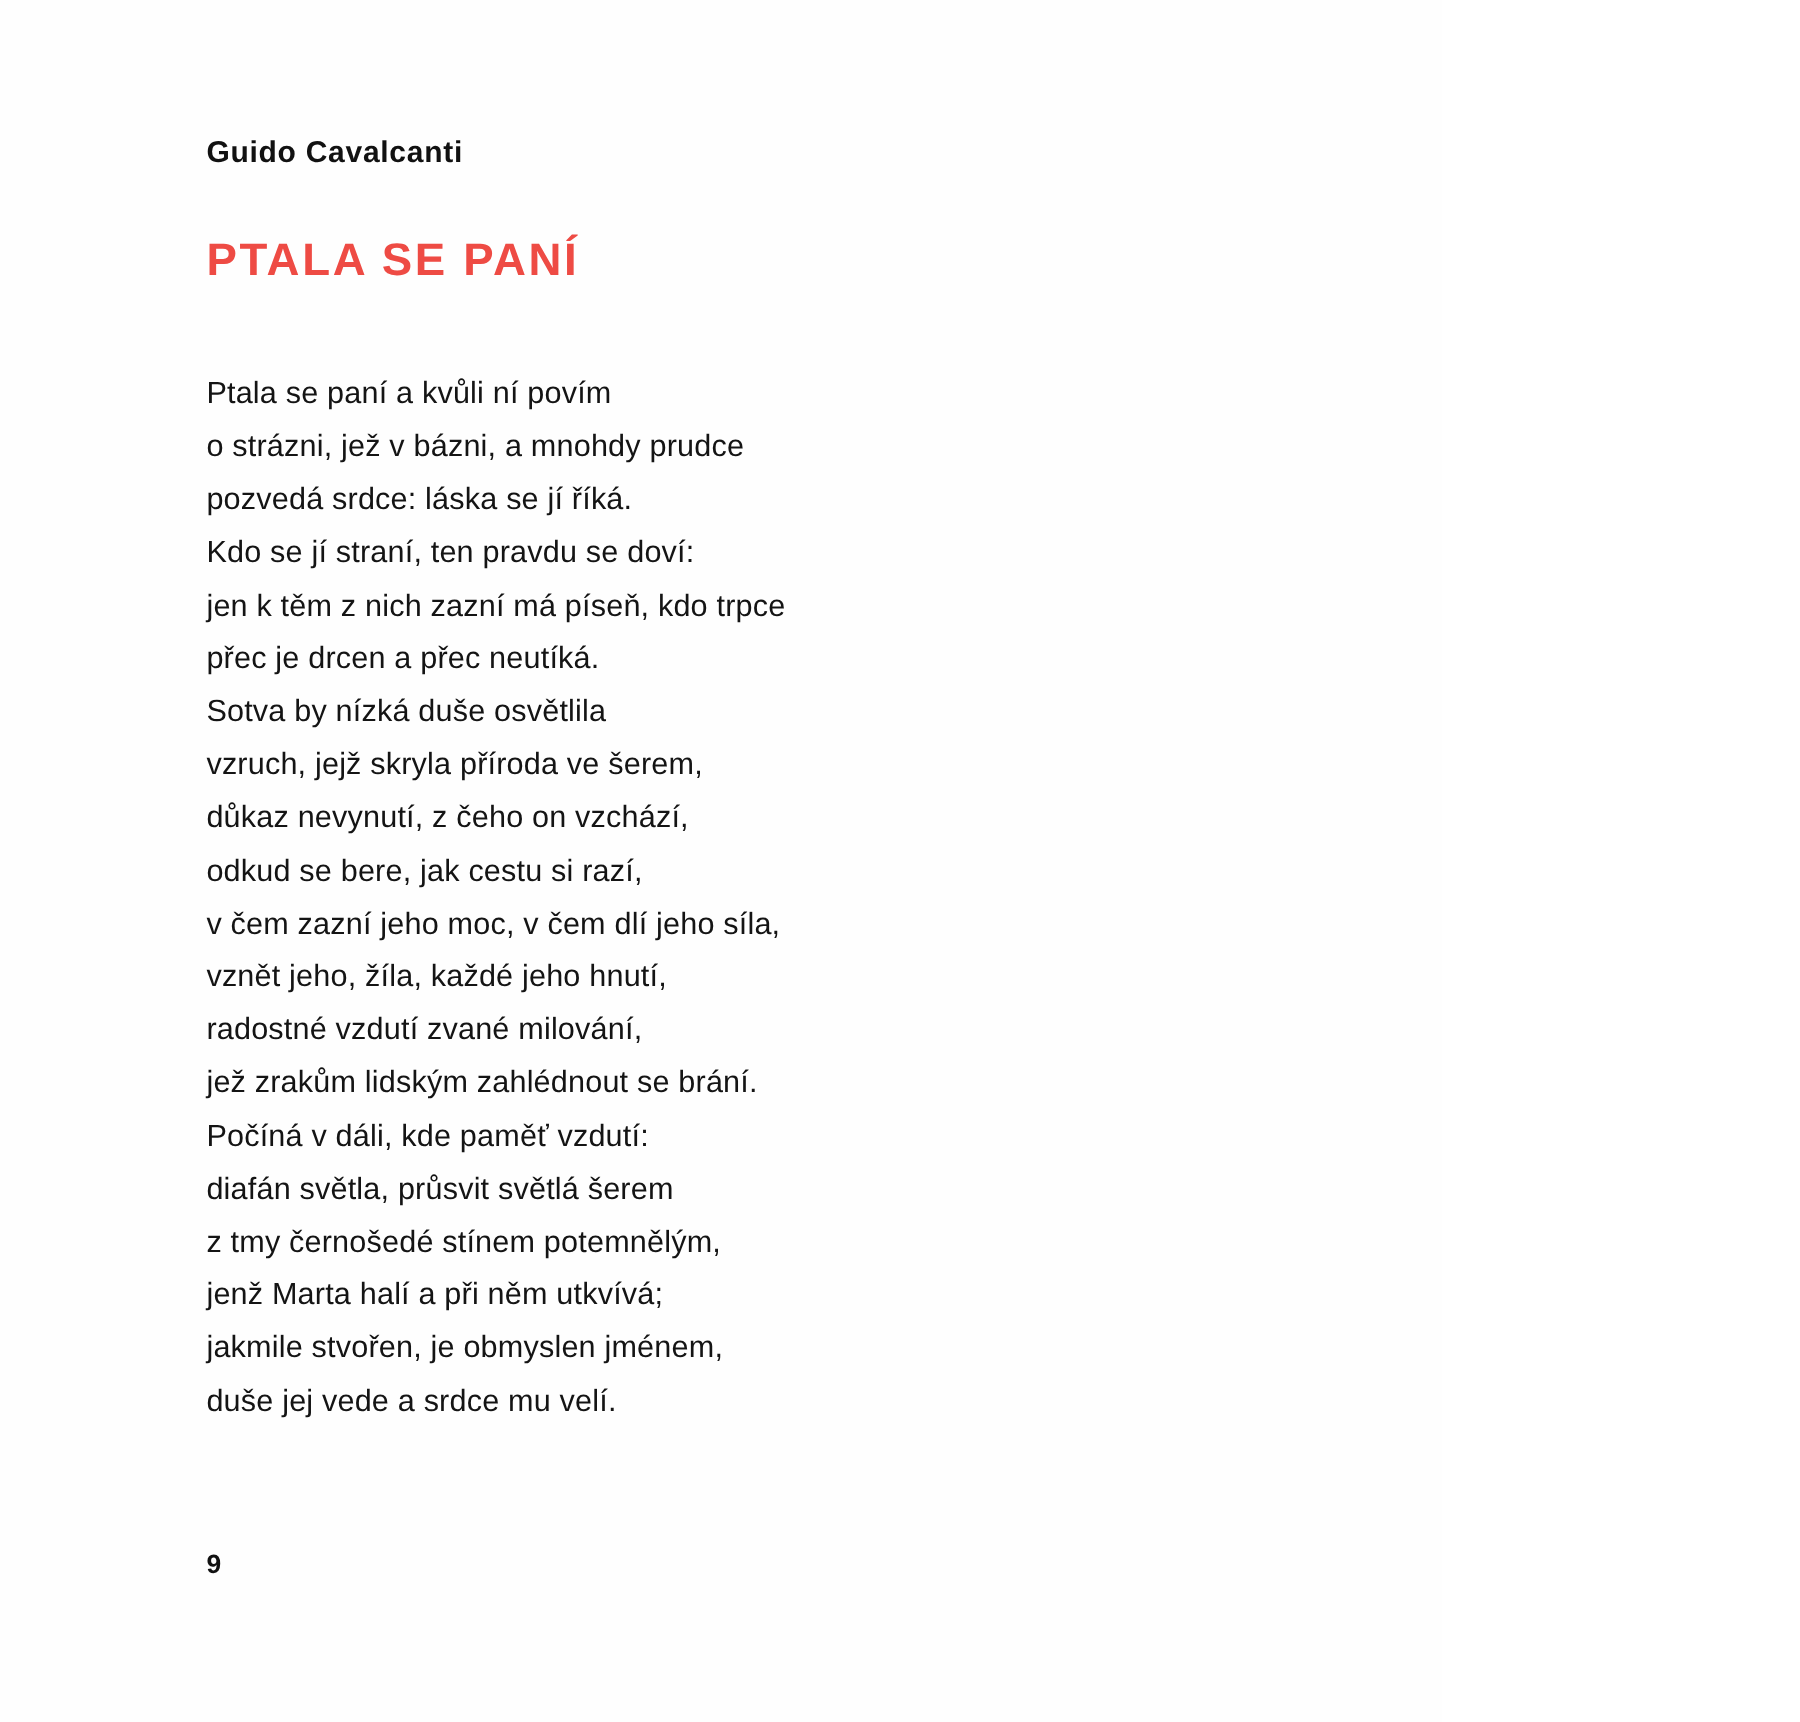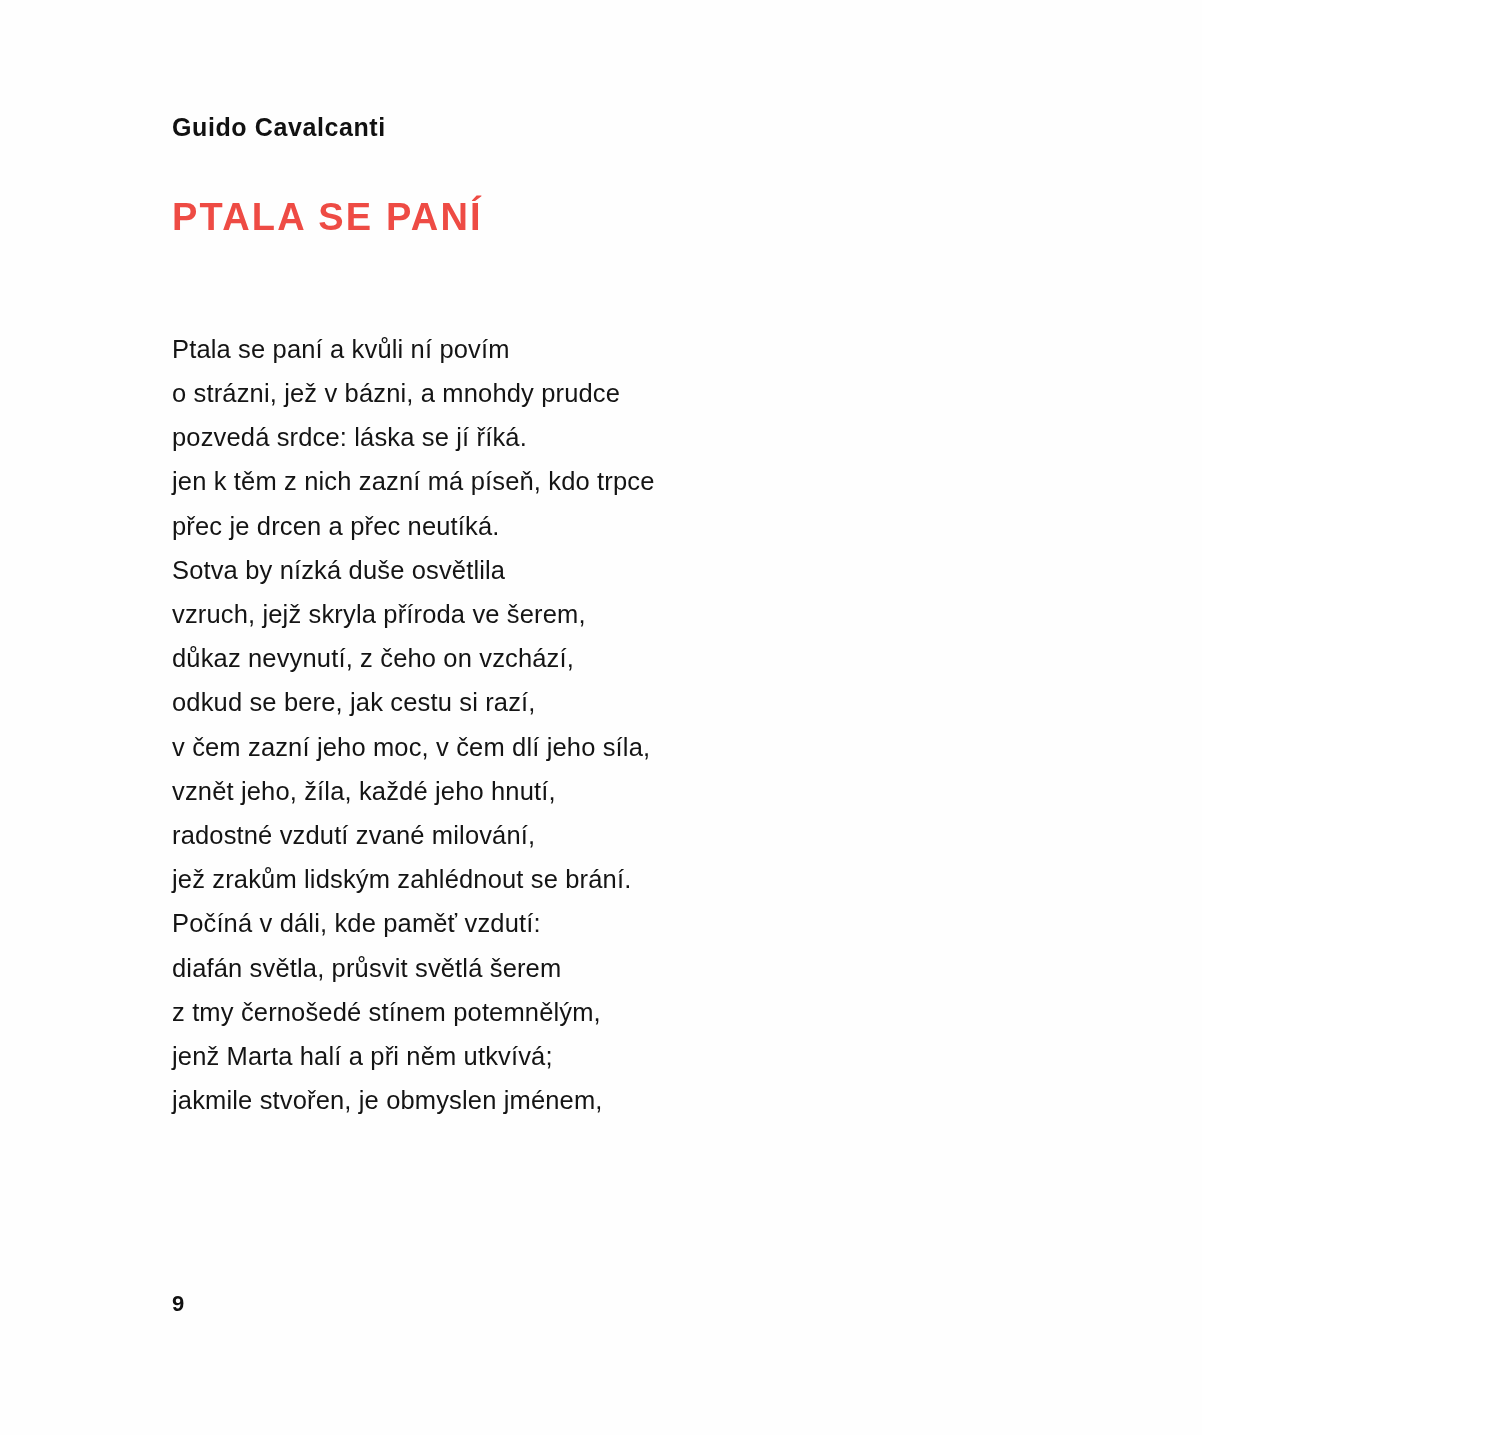--- a/index.html
+++ b/index.html
@@ -39,21 +39,21 @@
   }
   .title {
     font-size: 38px;
     font-weight: bold;
     letter-spacing: 2.2px;
     color: #ee4b44;
     margin: 54px 0 0 0;
     line-height: 1.15;
   }
   .poem {
-    margin-top: 87px;
+    margin-top: 66px;
     font-size: 25.5px;
     line-height: 44.2px;
     color: #141414;
     letter-spacing: 0.15px;
   }
   .poem .line {
     white-space: pre;
   }
   .folio {
     position: absolute;
@@ -68,31 +68,33 @@
 <body>
 
 <div class="page">
   <div class="content">
     <div class="author">Guido Cavalcanti</div>
     <h1 class="title">PTALA SE PANÍ</h1>
     <div class="poem">
         <div class="line">Ptala se paní a kvůli ní povím</div>
         <div class="line">o strázni, jež v bázni, a mnohdy prudce</div>
         <div class="line">pozvedá srdce: láska se jí říká.</div>
+        <div class="line">Kdo se jí straní, ten pravdu se doví:</div>
         <div class="line">jen k těm z nich zazní má píseň, kdo trpce</div>
         <div class="line">přec je drcen a přec neutíká.</div>
         <div class="line">Sotva by nízká duše osvětlila</div>
         <div class="line">vzruch, jejž skryla příroda ve šerem,</div>
         <div class="line">důkaz nevynutí, z čeho on vzchází,</div>
         <div class="line">odkud se bere, jak cestu si razí,</div>
         <div class="line">v čem zazní jeho moc, v čem dlí jeho síla,</div>
         <div class="line">vznět jeho, žíla, každé jeho hnutí,</div>
         <div class="line">radostné vzdutí zvané milování,</div>
         <div class="line">jež zrakům lidským zahlédnout se brání.</div>
         <div class="line">Počíná v dáli, kde paměť vzdutí:</div>
         <div class="line">diafán světla, průsvit světlá šerem</div>
         <div class="line">z tmy černošedé stínem potemnělým,</div>
         <div class="line">jenž Marta halí a při něm utkvívá;</div>
         <div class="line">jakmile stvořen, je obmyslen jménem,</div>
+        <div class="line">duše jej vede a srdce mu velí.</div>
       </div>
   </div>
   <div class="folio">9</div>
 </div>
 
 </body></html>

